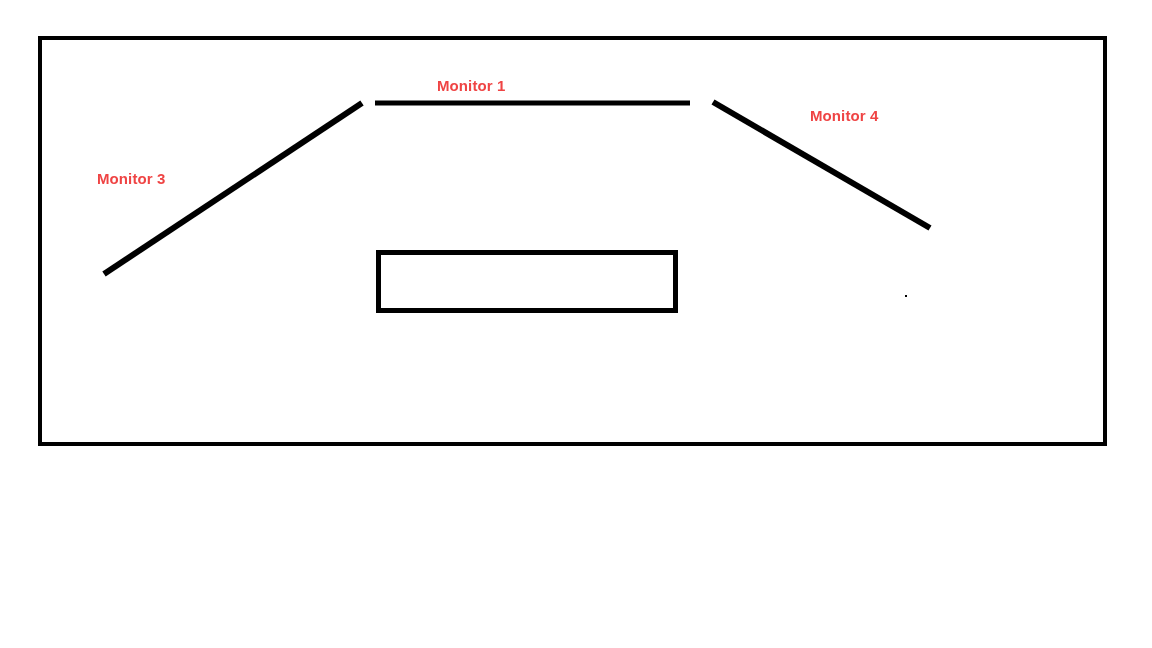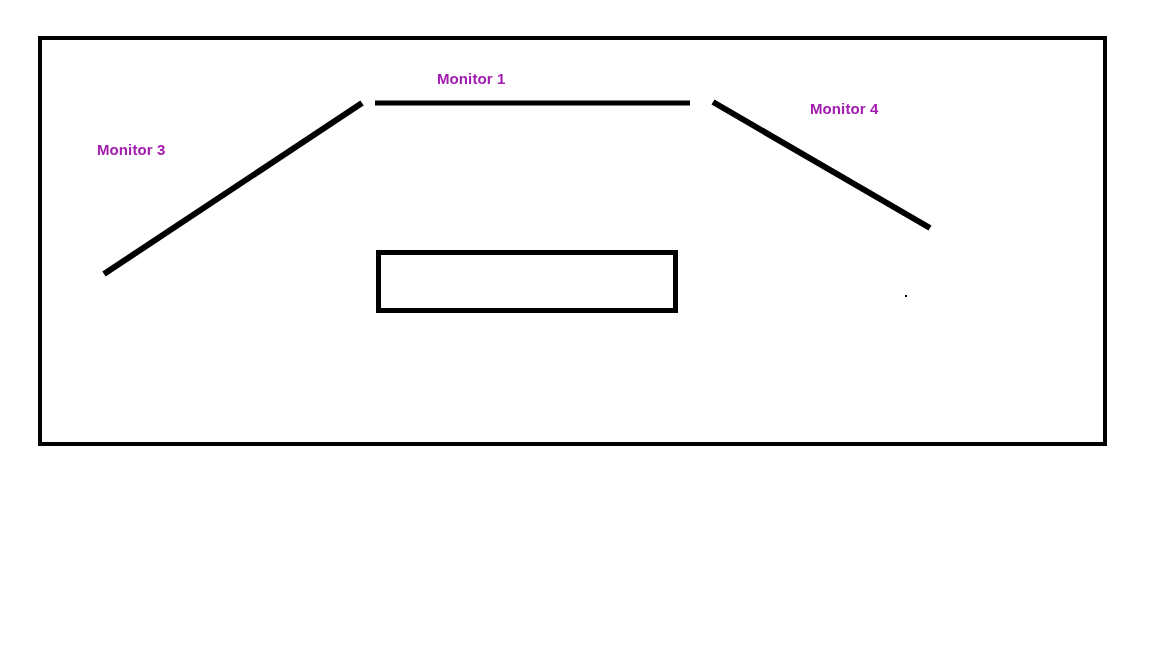--- a/index.html
+++ b/index.html
@@ -25,26 +25,27 @@
     top: 0;
     width: 1152px;
     height: 648px;
     display: block;
   }
   .label {
     position: absolute;
     font-family: "Liberation Sans", sans-serif;
     font-weight: bold;
     font-size: 15px;
-    color: #a21caf;
+    color: #ef4444;
     white-space: nowrap;
     letter-spacing: 0.1px;
     line-height: 1;
+    margin-top: 7px;
   }
-  #label-monitor-3 { left: 97px;  top: 142px; }
+  #label-monitor-3 { left: 97px;  top: 164px; }
   #label-monitor-1 { left: 437px; top: 71px;  }
   #label-monitor-2 { left: 810px; top: 101px; }
 </style>
 </head>
 <body>
 
 <div id="canvas">
 
   <svg id="diagram-svg" viewBox="0 0 1152 648">
 

